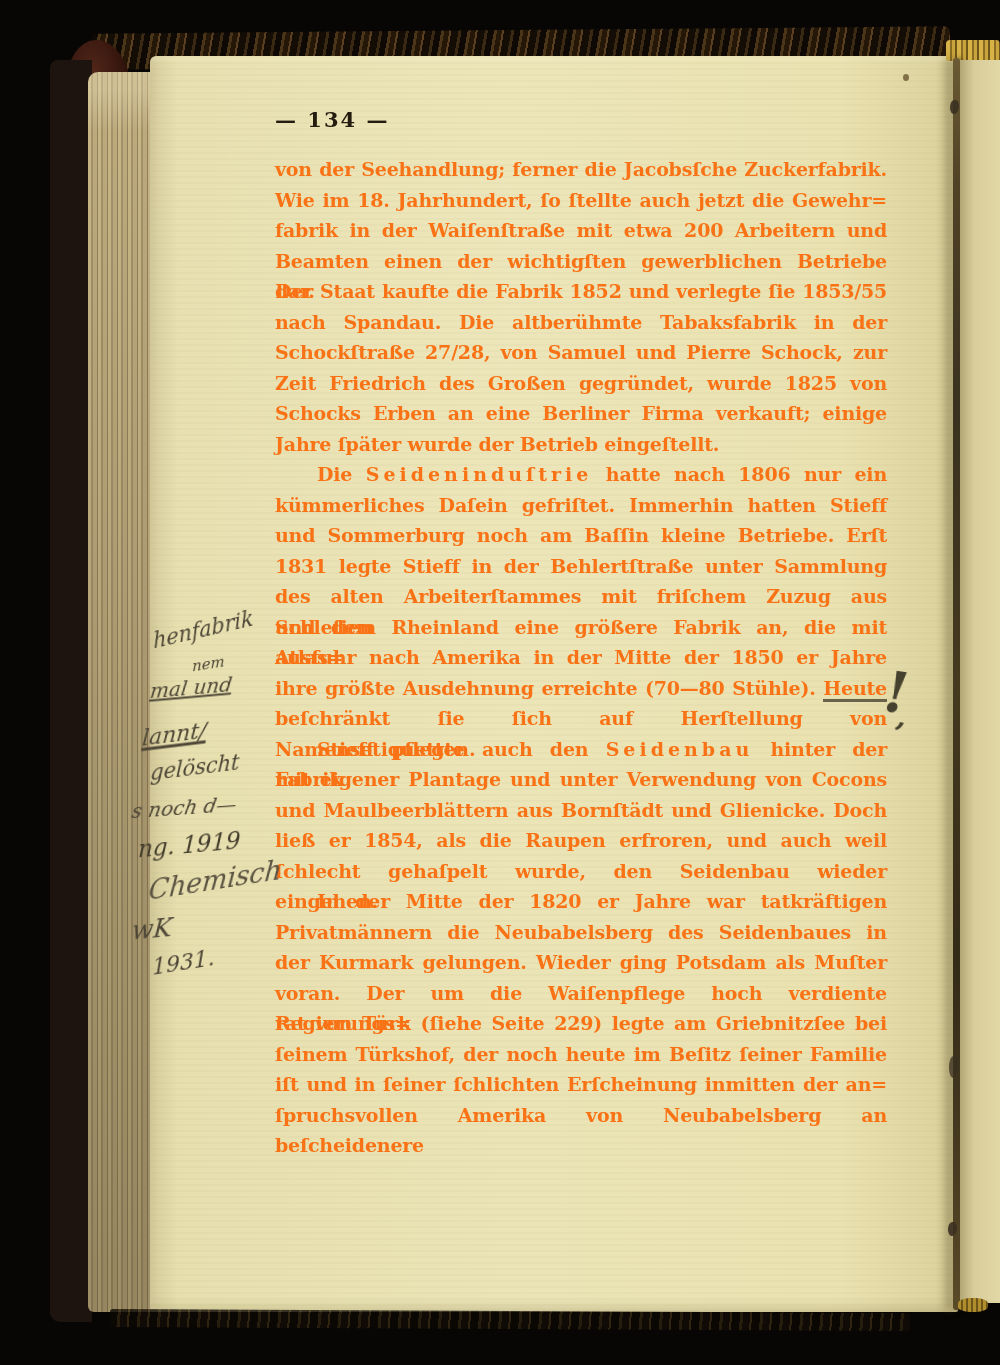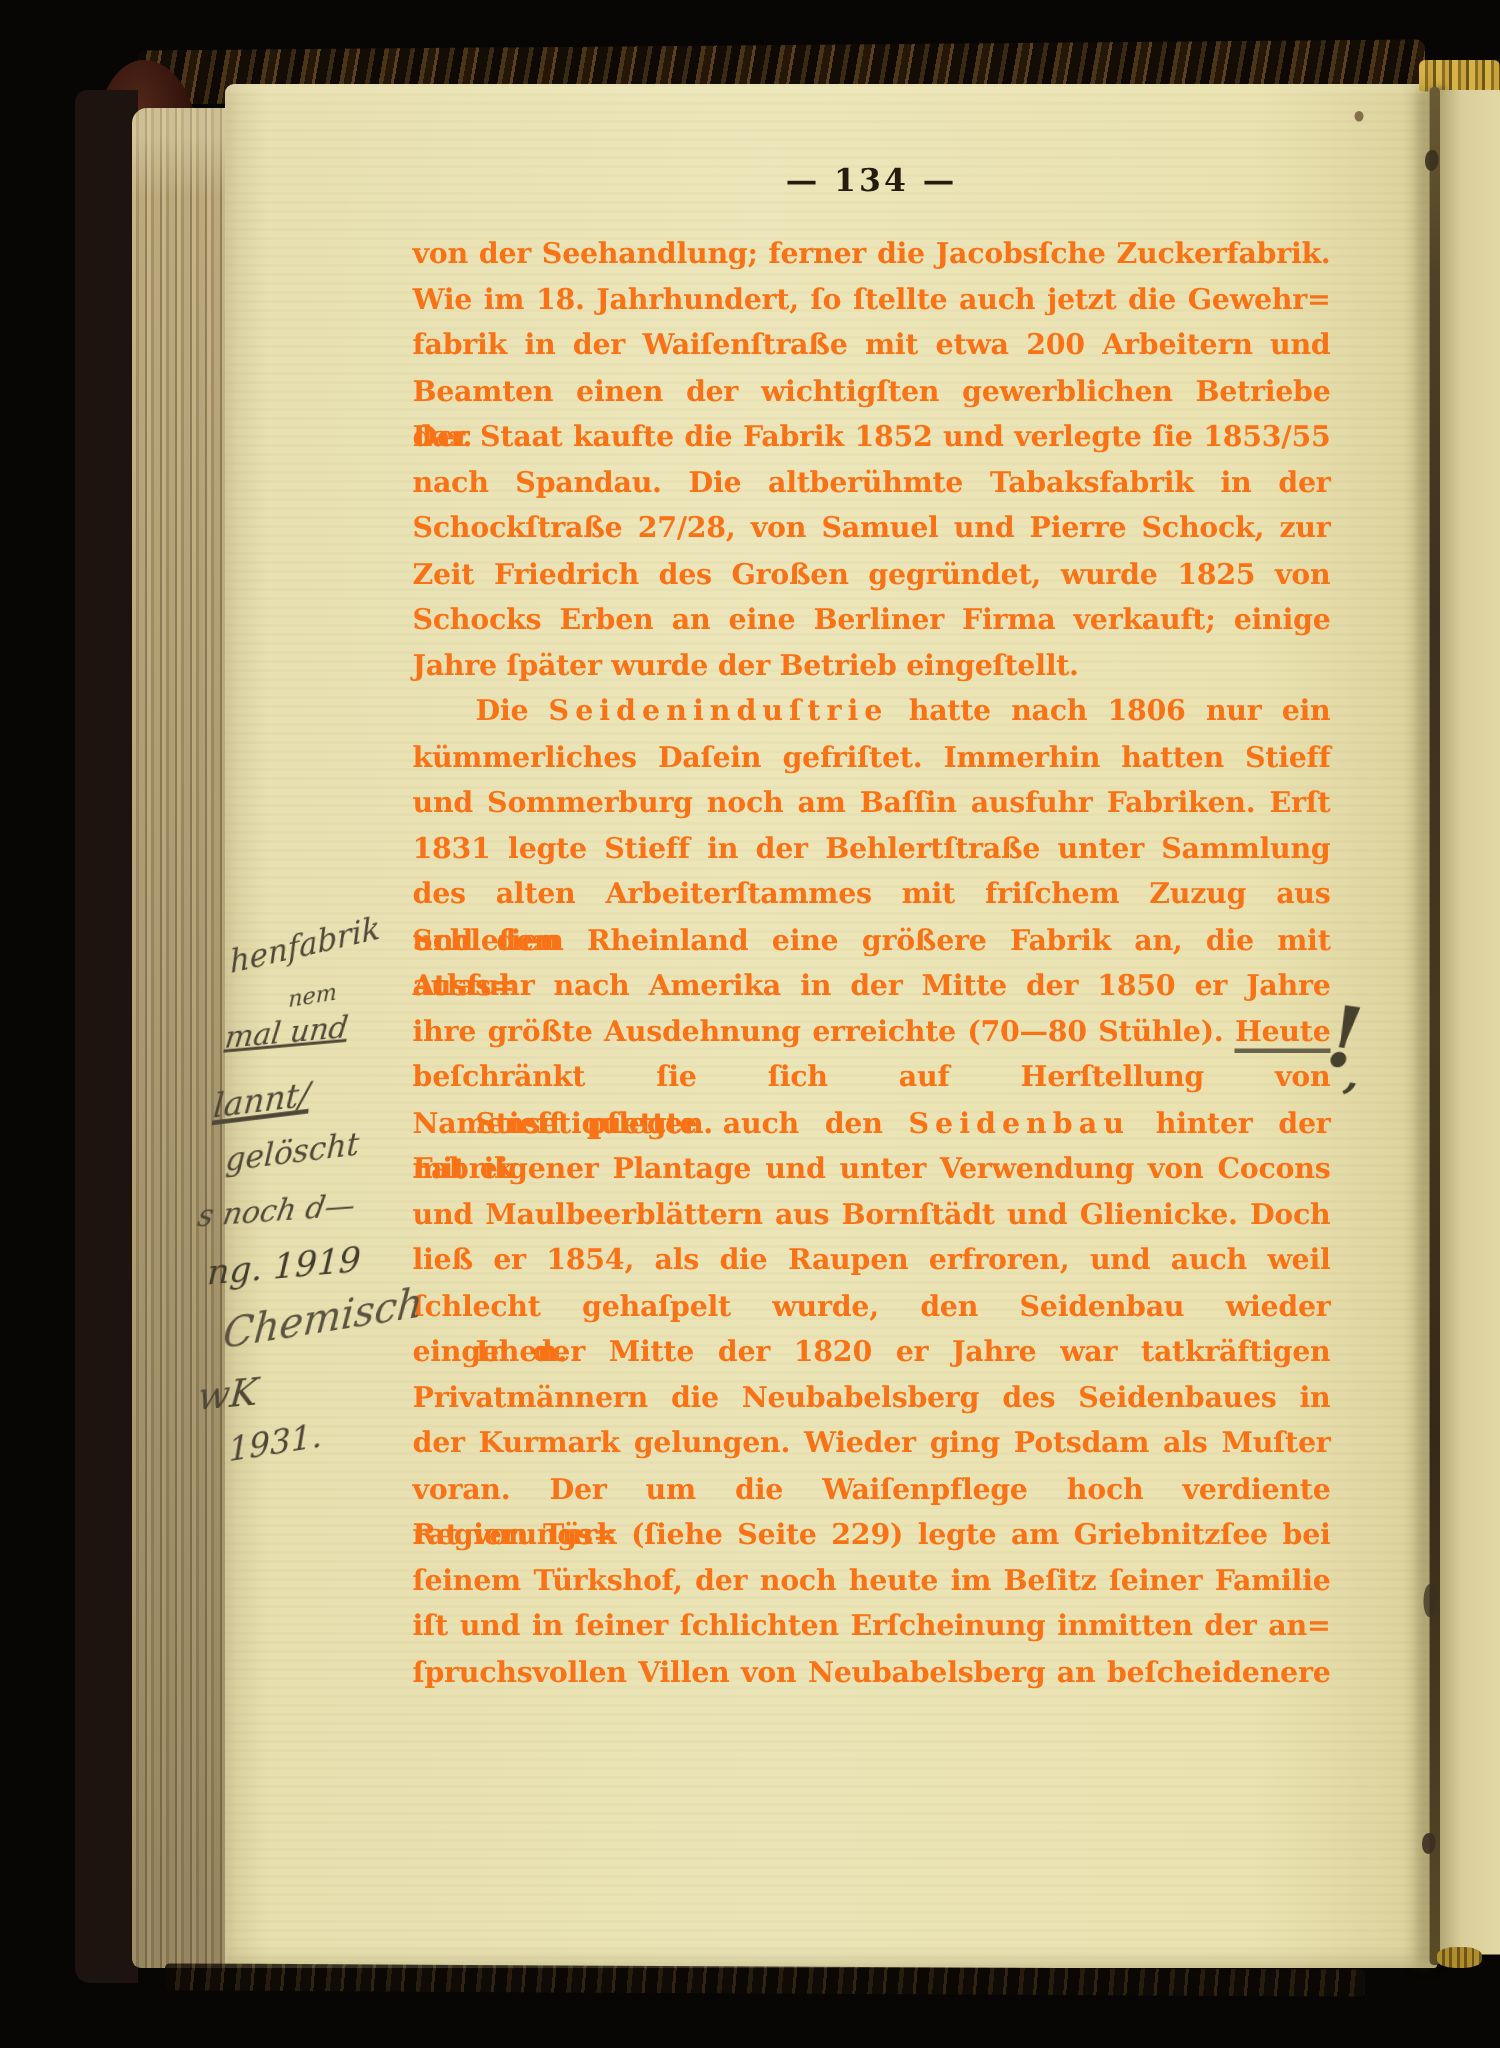--- a/index.html
+++ b/index.html
@@ -73,21 +73,21 @@
     background:repeating-linear-gradient(90deg, #d6b247 0 4px, #8a6d22 4px 6px,
       #c9a43e 6px 9px, #6e5518 9px 11px);
     border-radius:4px 4px 2px 2px;
   }
   .gold-knot-bottom { position:absolute; left:958px; top:1298px; width:30px; height:14px;
     background:repeating-linear-gradient(90deg,#b08e2e 0 3px,#6e5518 3px 5px); border-radius:40%; }
 
   
   .pagenum {
     position:absolute; left:275px; top:107px; width:612px;
-    text-align:center; font-size:21px; font-weight:bold; color:#241c0f;
+    text-align:left; font-size:21px; font-weight:bold; color:#241c0f;
     letter-spacing:2px;
   }
   .textblock { position:absolute; left:275px; top:154px; width:612px; }
   .bl {
     height:30.5px; line-height:30.5px; font-size:19px; font-weight:bold;
     color:#f97316; text-align:justify; text-align-last:justify;
     letter-spacing:-0.2px; white-space:normal; overflow:visible;
   }
   .ind { text-indent:42px; }
   .noj { text-align-last:left; }
@@ -151,40 +151,40 @@
     <div class="bl">fabrik in der Waiſenſtraße mit etwa 200 Arbeitern und</div>
     <div class="bl">Beamten einen der wichtigſten gewerblichen Betriebe dar.</div>
     <div class="bl">Der Staat kaufte die Fabrik 1852 und verlegte ſie 1853/55</div>
     <div class="bl">nach Spandau. Die altberühmte Tabaksfabrik in der</div>
     <div class="bl">Schockſtraße 27/28, von Samuel und Pierre Schock, zur</div>
     <div class="bl">Zeit Friedrich des Großen gegründet, wurde 1825 von</div>
     <div class="bl">Schocks Erben an eine Berliner Firma verkauft; einige</div>
     <div class="bl noj">Jahre ſpäter wurde der Betrieb eingeſtellt.</div>
     <div class="bl ind"><span>Die </span><span class="sp">Seideninduſtrie</span><span> hatte nach 1806 nur ein</span></div>
     <div class="bl">kümmerliches Daſein gefriſtet. Immerhin hatten Stieff</div>
-    <div class="bl">und Sommerburg noch am Baſſin ausfuhr Fabriken. Erſt</div>
+    <div class="bl">und Sommerburg noch am Baſſin kleine Betriebe. Erſt</div>
     <div class="bl">1831 legte Stieff in der Behlertſtraße unter Sammlung</div>
     <div class="bl">des alten Arbeiterſtammes mit friſchem Zuzug aus Schleſien</div>
     <div class="bl">und dem Rheinland eine größere Fabrik an, die mit Atlas=</div>
     <div class="bl">ausfuhr nach Amerika in der Mitte der 1850 er Jahre</div>
     <div class="bl"><span>ihre größte Ausdehnung erreichte (70—80 Stühle). </span><span class="pencil-underline">Heute</span></div>
     <div class="bl">beſchränkt ſie ſich auf Herſtellung von Namensetiquetten.</div>
     <div class="bl ind"><span>Stieff pflegte auch den </span><span class="sp">Seidenbau</span><span> hinter der Fabrik</span></div>
     <div class="bl">mit eigener Plantage und unter Verwendung von Cocons</div>
     <div class="bl">und Maulbeerblättern aus Bornſtädt und Glienicke. Doch</div>
     <div class="bl">ließ er 1854, als die Raupen erfroren, und auch weil</div>
     <div class="bl">ſchlecht gehaſpelt wurde, den Seidenbau wieder eingehen.</div>
     <div class="bl ind">In der Mitte der 1820 er Jahre war tatkräftigen</div>
     <div class="bl">Privatmännern die Neubabelsberg des Seidenbaues in</div>
     <div class="bl">der Kurmark gelungen. Wieder ging Potsdam als Muſter</div>
     <div class="bl">voran. Der um die Waiſenpflege hoch verdiente Regierungs=</div>
     <div class="bl">rat von Türk (ſiehe Seite 229) legte am Griebnitzſee bei</div>
     <div class="bl">ſeinem Türkshof, der noch heute im Beſitz ſeiner Familie</div>
     <div class="bl">iſt und in ſeiner ſchlichten Erſcheinung inmitten der an=</div>
-    <div class="bl">ſpruchsvollen Villen von Neubabelsberg an beſcheidenere</div>
+    <div class="bl">ſpruchsvollen Amerika von Neubabelsberg an beſcheidenere</div>
   </div>
 
   <div class="hand m0">henfabrik</div>
   <div class="hand m1">nem</div>
   <div class="hand m2">mal und</div>
   <div class="hand m3">lannt/</div>
   <div class="hand m4">gelöscht</div>
   <div class="hand m5">s noch d—</div>
   <div class="hand m6">ng. 1919</div>
   <div class="hand m7">Chemisch</div>

